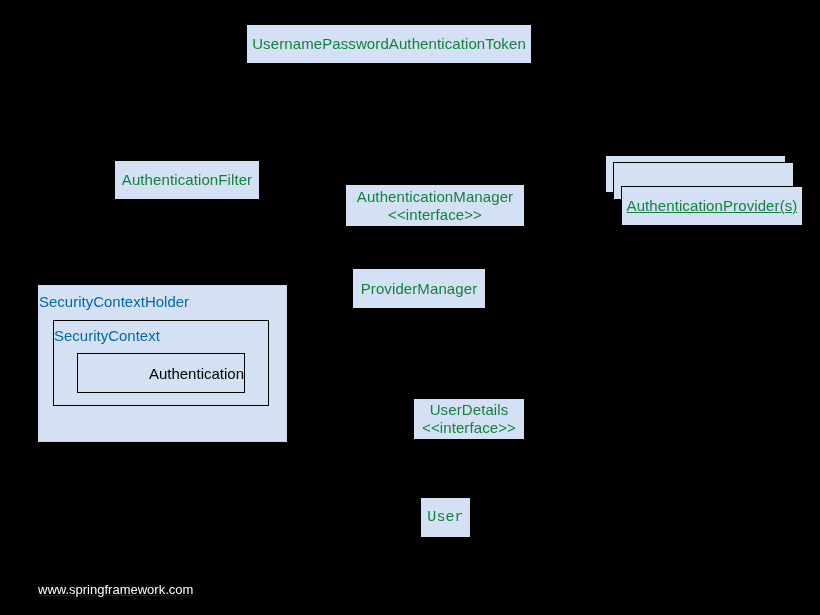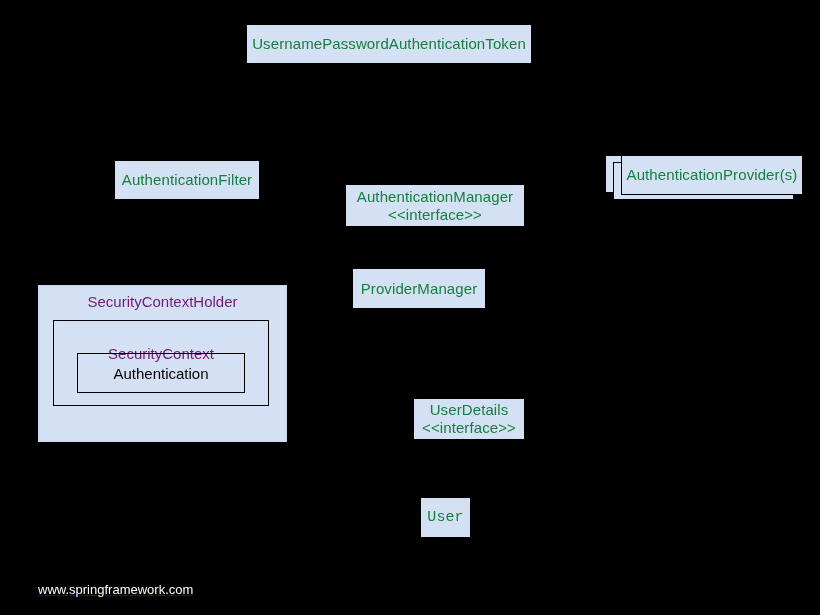--- a/index.html
+++ b/index.html
@@ -51,23 +51,22 @@
   .group-outer {
     position: absolute;
     box-sizing: border-box;
     background: #d4e1f4;
     border: 1px solid #c7d6ec;
   }
   .group-title {
     position: absolute;
     left: 0;
     right: 0;
-    text-align: center;
     font-size: 15px;
-    color: #701a75;
+    color: #0369a1;
   }
   .group-inner {
     position: absolute;
     box-sizing: border-box;
     background: transparent;
     border: 1px solid #000000;
   }
 
   
   .sitelink {
@@ -88,40 +87,40 @@
   <div class="box" style="left:246px; top:24px; width:286px; height:40px;">UsernamePasswordAuthenticationToken</div>
 
   <div class="box" style="left:114px; top:160px; width:146px; height:40px;">AuthenticationFilter</div>
 
   <div class="box" style="left:345px; top:157px; width:180px; height:43px;margin-top:27px;">AuthenticationManager
 &lt;&lt;interface&gt;&gt;</div>
 
   <div class="stack" style="left:605px; top:155px; width:200px; height:55px;">
     <div class="sheet" style="left:0px;  top:0px;  width:181px; height:38px;"></div>
     <div class="sheet" style="left:8px;  top:7px;  width:181px; height:38px;"></div>
-    <div class="box" style="left:16px; top:0; width:182px; height:40px;">AuthenticationProvider(s)</div>
+    <div class="box" style="left:16px; top:31px; width:182px; height:40px;text-decoration:underline;">AuthenticationProvider(s)</div>
   </div>
 
   <div class="box" style="left:352px; top:268px; width:134px; height:41px;">ProviderManager</div>
 
 
   <div class="box" style="left:413px; top:398px; width:112px; height:42px;">UserDetails
 &lt;&lt;interface&gt;&gt;</div>
 
   <div class="box" style="left:420px; top:497px; width:51px; height:41px;font-family:Liberation Mono, monospace;">User</div>
 
   <div class="group-outer" style="left:38px; top:285px; width:249px; height:157px;">
 
     <div class="group-title" style="top:7px;">SecurityContextHolder</div>
 
     <div class="group-inner" style="left:14px; top:34px; width:216px; height:86px;">
 
-      <div class="group-title" style="top:6px;margin-top:18px;">SecurityContext</div>
+      <div class="group-title" style="top:6px;">SecurityContext</div>
 
-      <div class="group-inner" style="left:23px; top:32px; width:168px; height:40px; display:flex; align-items:center; justify-content:center;">
+      <div class="group-inner" style="left:23px; top:32px; width:168px; height:40px; display:flex; align-items:center; justify-content:flex-end;">
         <span style="font-size:15px; color:#000000;">Authentication</span>
       </div>
     </div>
   </div>
 
   <a class="sitelink" style="left:38px; top:582px;" href="#">www.springframework.com</a>
 
 </div>
 
 </body></html>

